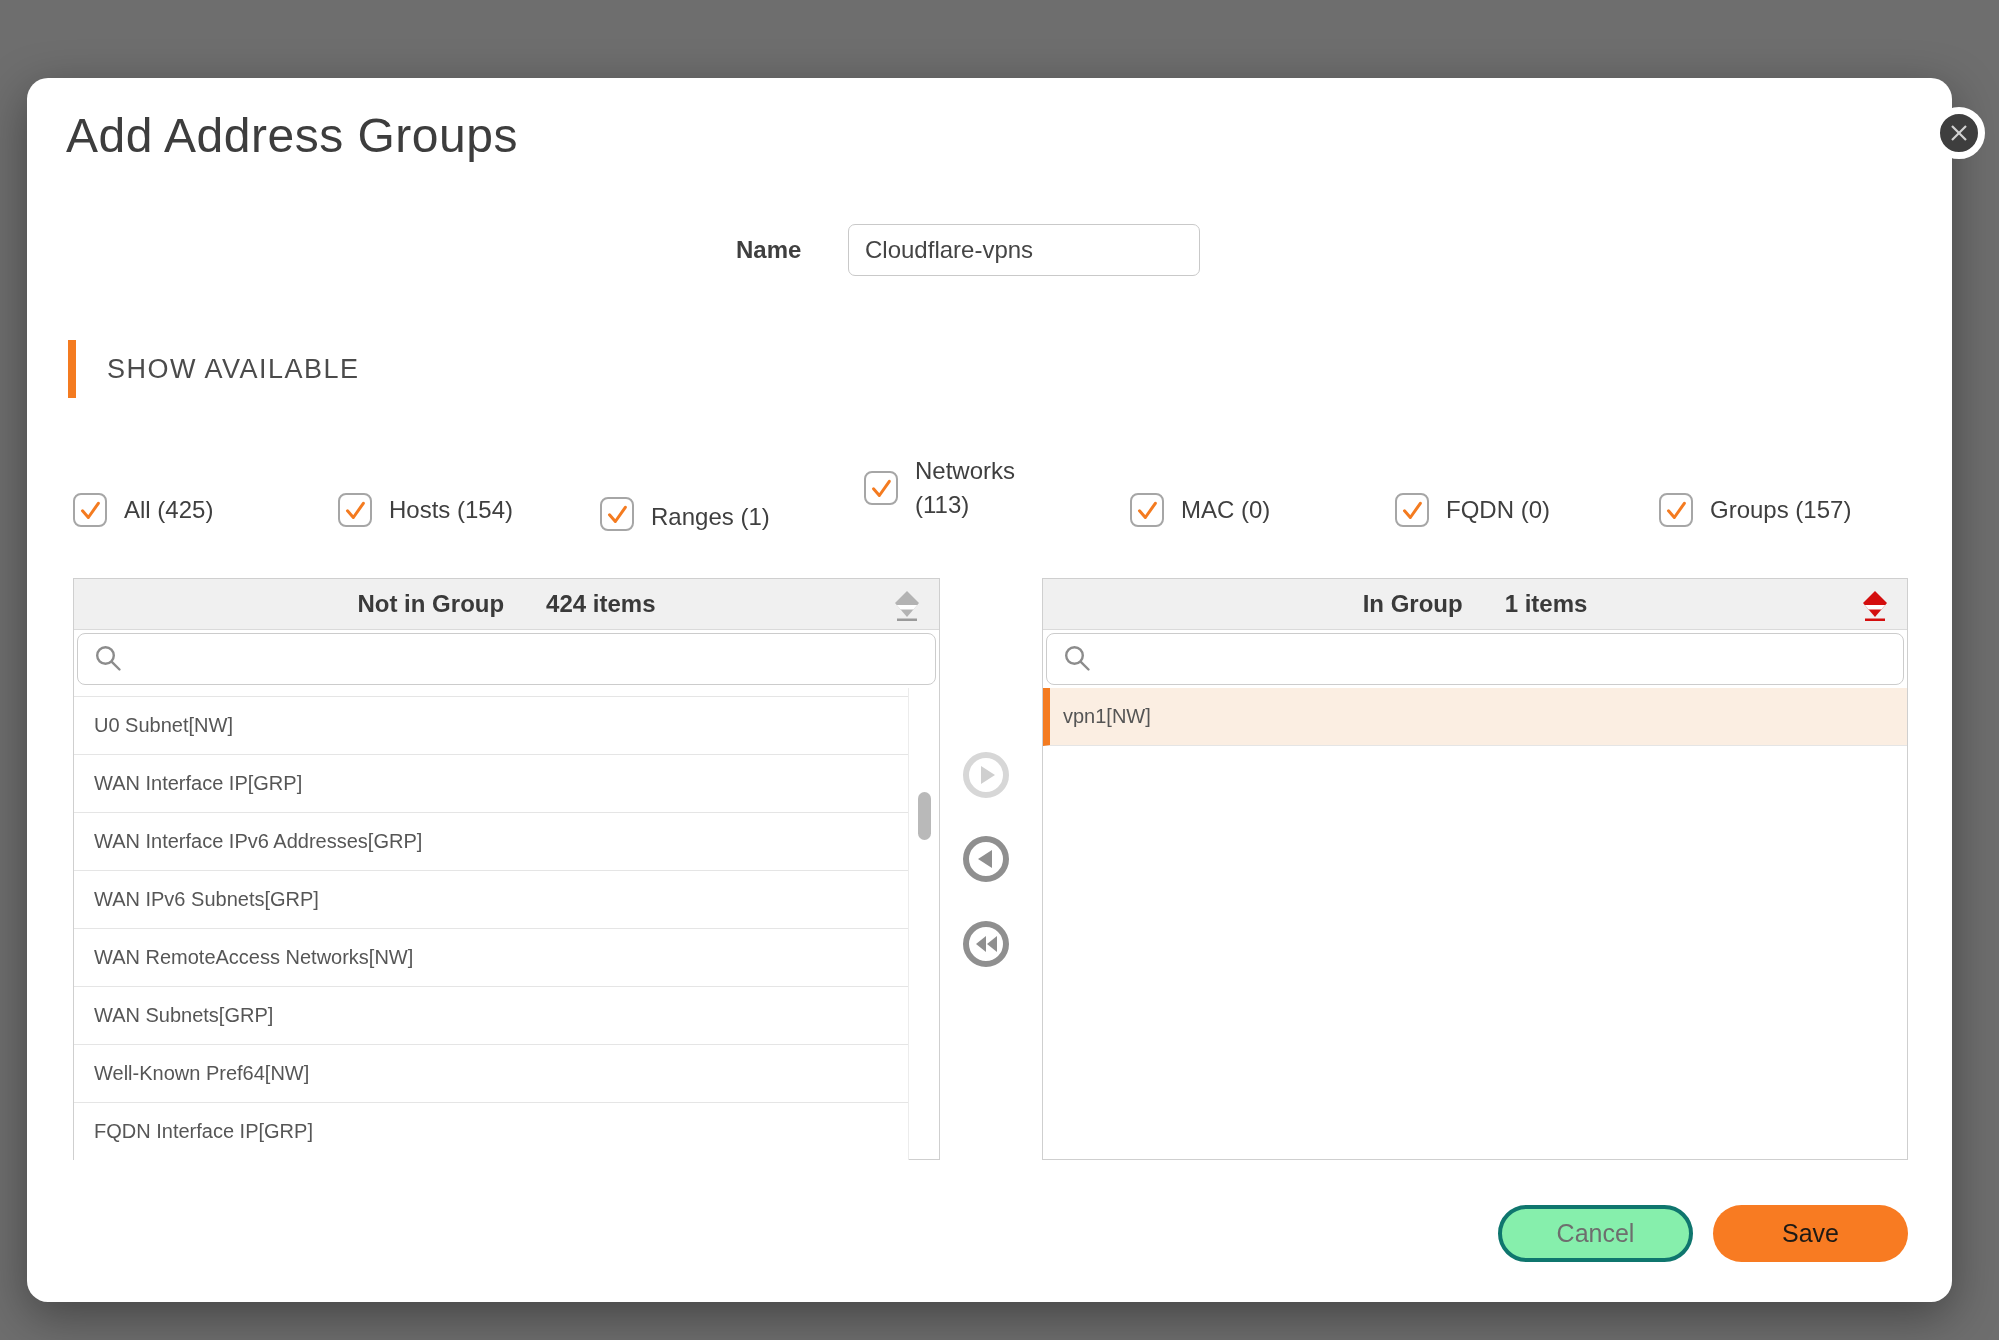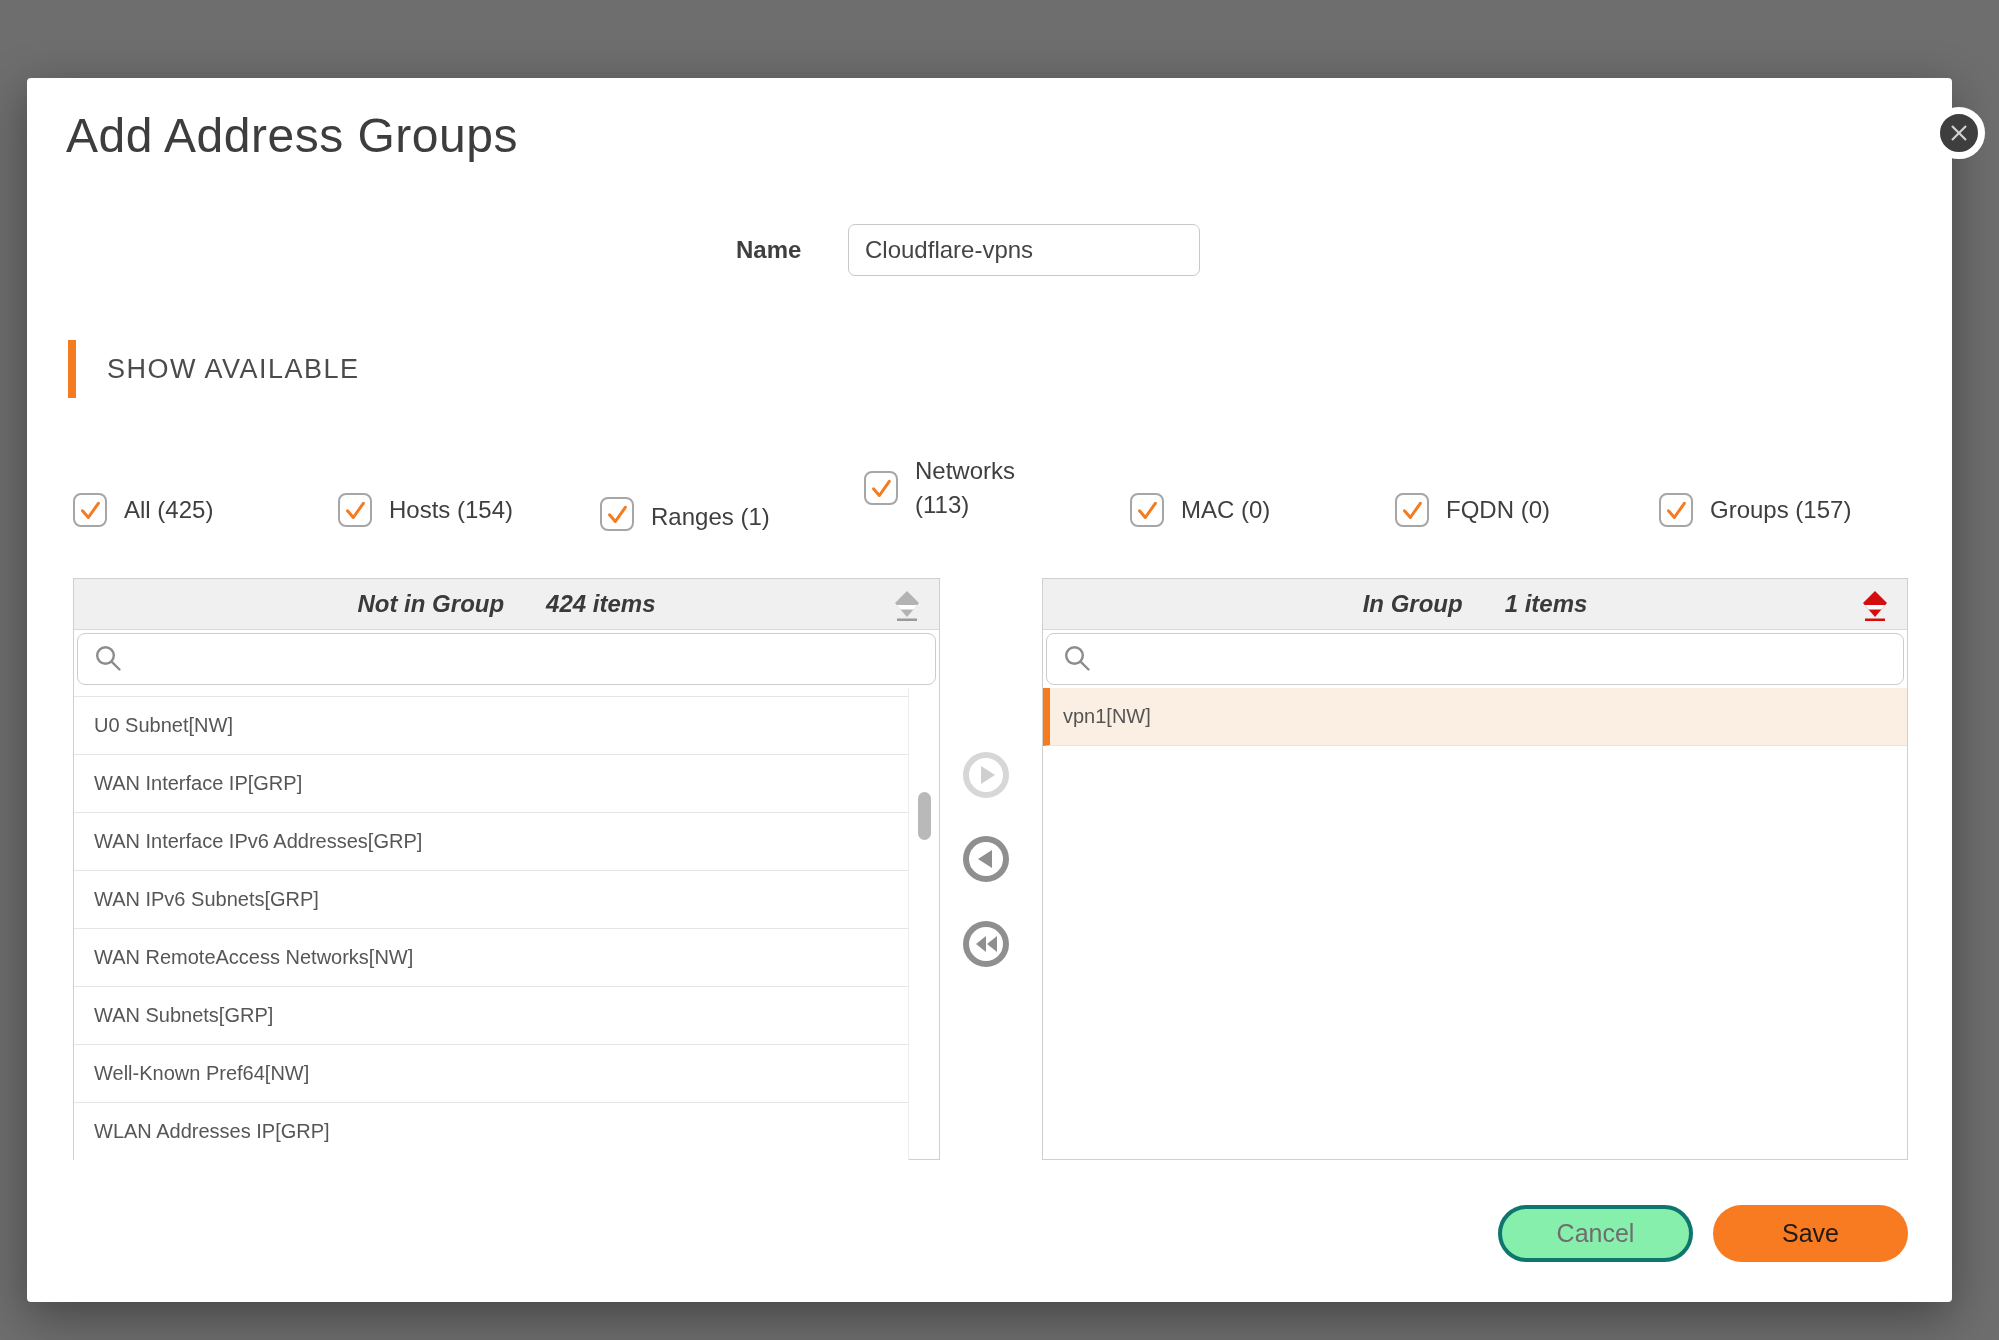--- a/index.html
+++ b/index.html
@@ -3,21 +3,21 @@
 <meta charset="utf-8">
 <style>
   html,body{margin:0;padding:0;}
   body{
     width:1999px;height:1340px;position:relative;overflow:hidden;
     background:#6e6e6e;
     font-family:"Liberation Sans", sans-serif;
   }
   .modal{
     position:absolute;left:27px;top:78px;width:1925px;height:1224px;
-    background:#ffffff;border-radius:4px;
+    background:#ffffff;border-radius:21px;
     box-shadow:0 14px 48px rgba(0,0,0,0.38);
   }
   
   .dialog-title{
     position:absolute;left:39px;top:30px;margin:0;
     font-size:48px;font-weight:500;color:#3d3d3d;letter-spacing:.5px;
   }
   .close-btn{
     position:absolute;right:-33px;top:29px;width:52px;height:52px;
     background:#3e3e3e;border:7px solid #ffffff;border-radius:50%;
@@ -45,21 +45,21 @@
   .filter-label{margin-left:17px;font-size:24px;color:#3f3f3f;}
   .two-line .filter-label{width:118px;line-height:1.4;}
   .c0{left:46px;} .c1{left:311px;} .c2{left:573px;align-items:flex-end;} .c3{left:837px;}
   .c4{left:1103px;} .c5{left:1368px;} .c6{left:1632px;}
   
   .panel{position:absolute;top:500px;height:582px;border:1px solid #cfcfcf;background:#fff;box-sizing:border-box;}
   .panel.left{left:46px;width:867px;}
   .panel.right{left:1015px;width:866px;}
   .panel-header{
     position:relative;height:50px;background:#f0f0f0;border-bottom:1px solid #dadada;
-    display:flex;align-items:center;justify-content:center;font-style:italic;
+    display:flex;align-items:center;justify-content:center;
   }
   .panel-title{font-size:24px;font-weight:bold;color:#3a3a3a;}
   .panel-count{font-size:24px;font-weight:bold;color:#3a3a3a;margin-left:42px;}
   .eraser-btn{position:absolute;right:14px;top:7px;background:none;border:none;padding:4px;cursor:pointer;}
   .search-wrap{padding:3px;}
   .search-box{
     position:relative;height:50px;border:1px solid #cccccc;border-radius:8px;background:#fff;
     display:flex;align-items:center;
   }
   .search-box svg{margin-left:16px;flex:none;}
@@ -207,21 +207,21 @@
     <div class="list">
       <div class="rows">
         <div class="partial-row"></div>
       <div class="list-row">U0 Subnet[NW]</div>
           <div class="list-row">WAN Interface IP[GRP]</div>
           <div class="list-row">WAN Interface IPv6 Addresses[GRP]</div>
           <div class="list-row">WAN IPv6 Subnets[GRP]</div>
           <div class="list-row">WAN RemoteAccess Networks[NW]</div>
           <div class="list-row">WAN Subnets[GRP]</div>
           <div class="list-row">Well-Known Pref64[NW]</div>
-          <div class="list-row">WLAN Addresses IP[GRP]</div>
+          <div class="list-row">FQDN Interface IP[GRP]</div>
         </div>
       <div class="gutter-line"></div>
       <div class="scroll-thumb"></div>
     </div>
   </div>
 
   <button class="transfer-btn t0">
     <svg width="34" height="34" viewBox="0 0 34 34">
       <polygon points="12,8 26,17 12,26" fill="#cfcfcf"></polygon>
     </svg>

